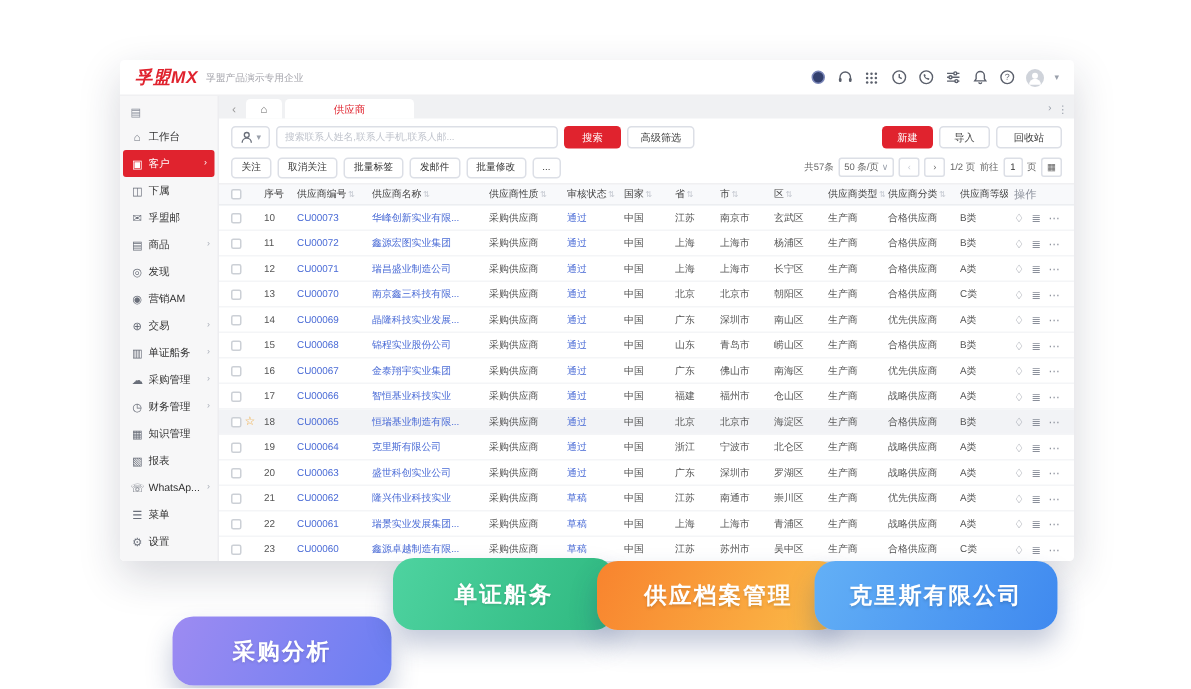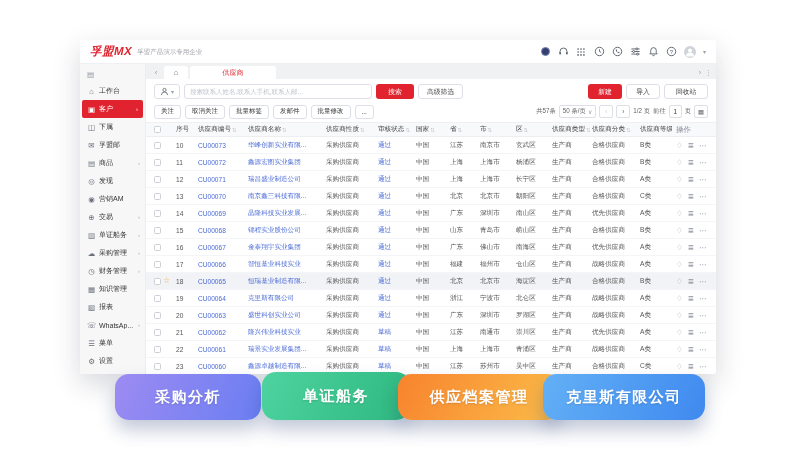--- a/index.html
+++ b/index.html
@@ -703,21 +703,21 @@
     </span>
   </div>
             </div>
         </div>
 
       </div>
     </div>
   </div>
 
   <div>
-      <div class="quick q1" style="background: linear-gradient(115deg, rgb(157, 139, 242), rgb(106, 126, 242));">
+      <div class="quick q1" style="background: linear-gradient(115deg, rgb(157, 139, 242), rgb(106, 126, 242)); margin-top: 37px;">
     <span>采购分析</span>
   </div>
       <div class="quick q2" style="background: linear-gradient(115deg, rgb(78, 211, 160), rgb(46, 184, 127));">
     <span>单证船务</span>
   </div>
       <div class="quick q3" style="background: linear-gradient(115deg, rgb(248, 131, 46), rgb(251, 189, 73));">
     <span>供应档案管理</span>
   </div>
       <div class="quick q4" style="background: linear-gradient(115deg, rgb(99, 176, 246), rgb(63, 137, 239));">
     <span>克里斯有限公司</span>

